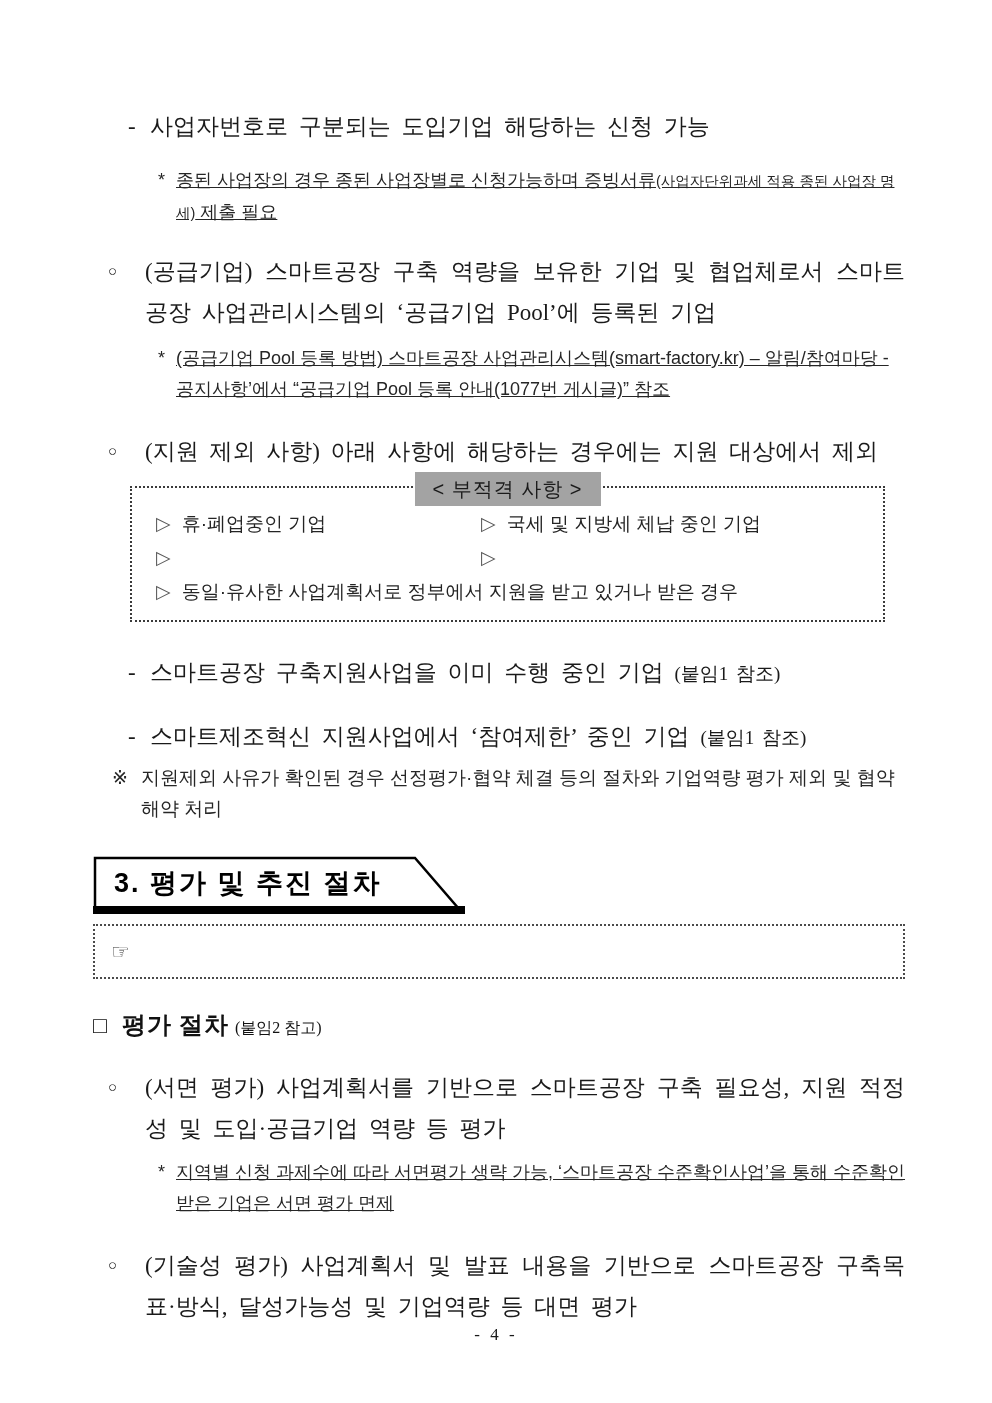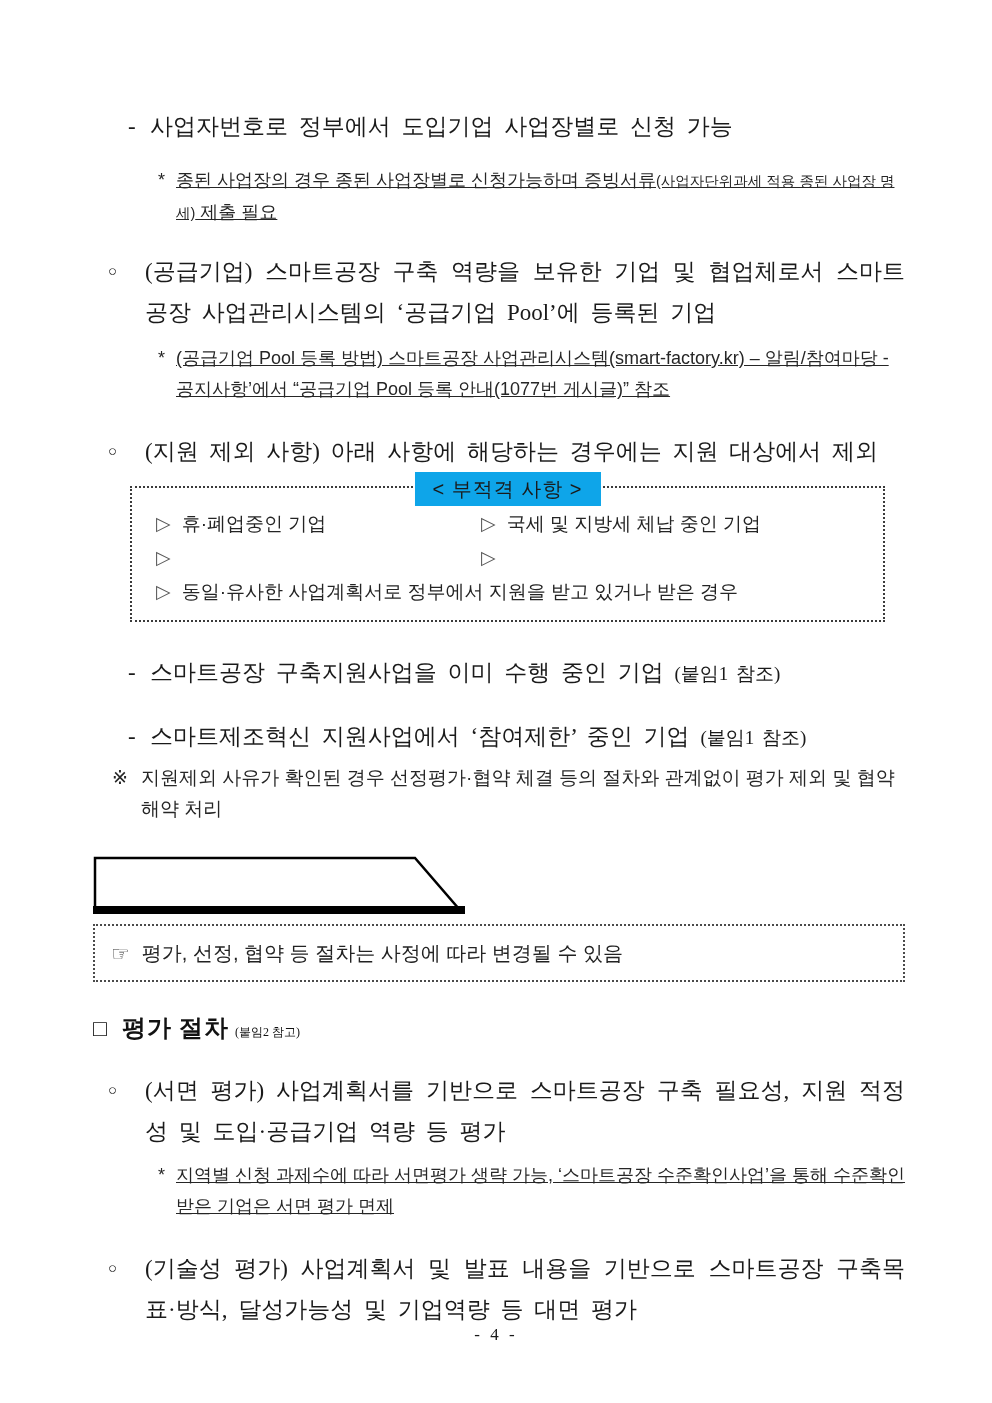--- a/index.html
+++ b/index.html
@@ -61,21 +61,21 @@
     font-family: "Liberation Sans", "DejaVu Sans", sans-serif;
     font-size: 19px;
     line-height: 34px;
     color: #242424;
   }
   .disq-title {
     position: absolute;
     top: -16px;
     left: 50%;
     transform: translateX(-50%);
-    background: #0ea5e9;
+    background: #a3a3a3;
     padding: 0 18px;
     white-space: nowrap;
     font-size: 20px;
     letter-spacing: 1px;
     color: #1a1a1a;
   }
   .disq-row { display: flex; }
   .disq-cell { display: flex; }
   .disq-cell.c1 { width: 325px; flex: 0 0 325px; }
   .tri { color: #5a5a5a; margin-right: 11px; }
@@ -109,21 +109,21 @@
   
   .eval-heading {
     font-family: "Liberation Serif", "DejaVu Serif", serif;
     font-size: 24px;
     display: flex;
     align-items: baseline;
     color: #111111;
   }
   .eval-heading .marker { font-size: 23px; margin-right: 15px; }
   .eval-heading .strong { font-weight: bold; letter-spacing: 1px; }
-  .eval-heading .ref { font-size: 12px; margin-left: 6px; }
+  .eval-heading .ref { font-size: 16px; margin-left: 6px; }
   
   .footer {
     position: absolute;
     left: 0;
     right: 0;
     bottom: 58px;
     text-align: center;
     font-family: "Liberation Serif", "DejaVu Serif", serif;
     font-size: 17px;
     letter-spacing: 3px;
@@ -141,21 +141,21 @@
   .mb32 { margin-bottom: 32px; }
   .mb8  { margin-bottom: 8px; }
 </style>
 </head>
 <body>
 
 <div class="page">
 
   <div class="serif-item dash-item mb18">
     <span class="marker">-</span>
-    <span class="body">사업자번호로 정부에서 도입기업 사업장별로 신청 가능</span>
+    <span class="body">사업자번호로 구분되는 도입기업 해당하는 신청 가능</span>
   </div>
 
   <div class="note star-note mb22">
     <span class="marker">*</span>
     <span class="body"><span>종된 사업장의 경우 종된 사업장별로 신청가능하며 증빙서류</span><span class="small-paren">(사업자단위과세 적용 종된 사업장 명세)</span><span> 제출 필요</span></span>
   </div>
 
   <div class="serif-item circle-item justify mb10">
     <span class="marker">○</span>
     <span class="body">(공급기업) 스마트공장 구축 역량을 보유한 기업 및 협업체로서 스마트공장 사업관리시스템의 ‘공급기업 Pool’에 등록된 기업</span>
@@ -204,33 +204,33 @@
     <span class="body"><span>스마트공장 구축지원사업을 이미 수행 중인 기업 </span><span class="ref-small">(붙임1 참조)</span></span>
   </div>
 
   <div class="serif-item dash-item mb4">
     <span class="marker">-</span>
     <span class="body"><span>스마트제조혁신 지원사업에서 ‘참여제한’ 중인 기업 </span><span class="ref-small">(붙임1 참조)</span></span>
   </div>
 
   <div class="note2 mb32">
     <span class="marker">※</span>
-    <span class="body">지원제외 사유가 확인된 경우 선정평가·협약 체결 등의 절차와 관계없이 평가 제외 및 협약해약 처리</span>
+    <span class="body">지원제외 사유가 확인된 경우 선정평가·협약 체결 등의 절차와 기업역량 평가 제외 및 협약해약 처리</span>
   </div>
 
   <div class="banner">
     <svg width="372" height="58" viewBox="0 0 372 58">
       <polygon points="2,2 322,2 366,53 2,53" fill="#ffffff" stroke="#000000" stroke-width="2.5"></polygon>
       <rect x="0" y="50" width="372" height="8" fill="#000000"></rect>
     </svg>
+    <span class="banner-text">3. 평가 및 추진 절차</span>
   </div>
 
   <div class="notice-box mb30">
     <span class="hand-icon">☞</span>
-    <span>평가, 선정, 협약 등 절차는 사정에 따라 변경될 수 있음</span>
   </div>
 
   <div class="eval-heading mb26">
     <span class="marker">□</span>
     <span class="strong">평가 절차</span>
     <span class="ref">(붙임2 참고)</span>
   </div>
 
   <div class="serif-item circle-item justify mb8">
     <span class="marker">○</span>

